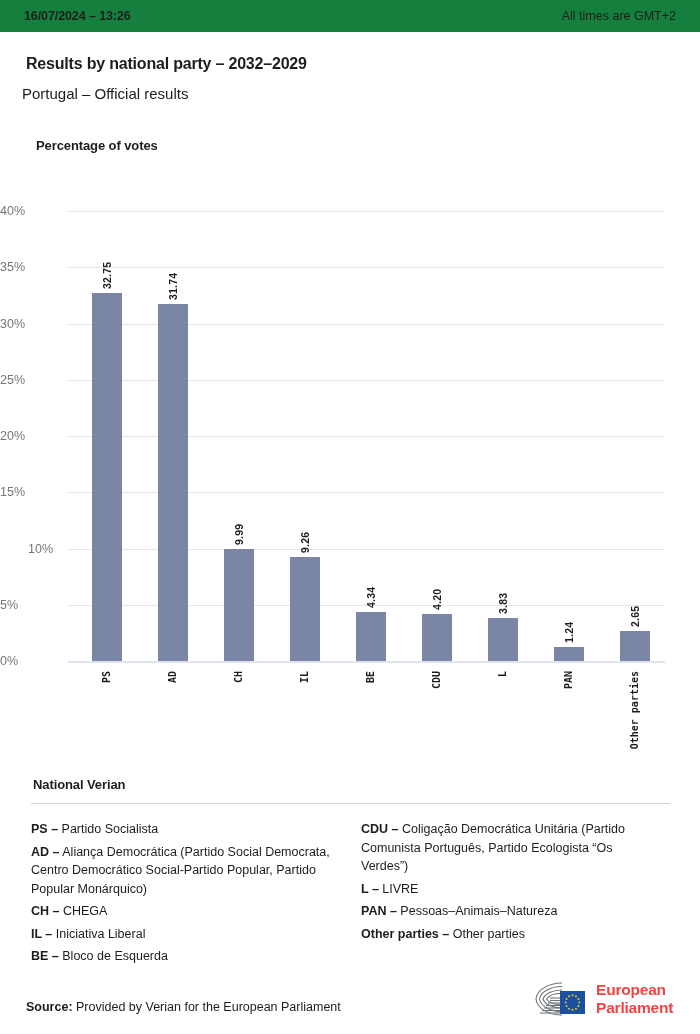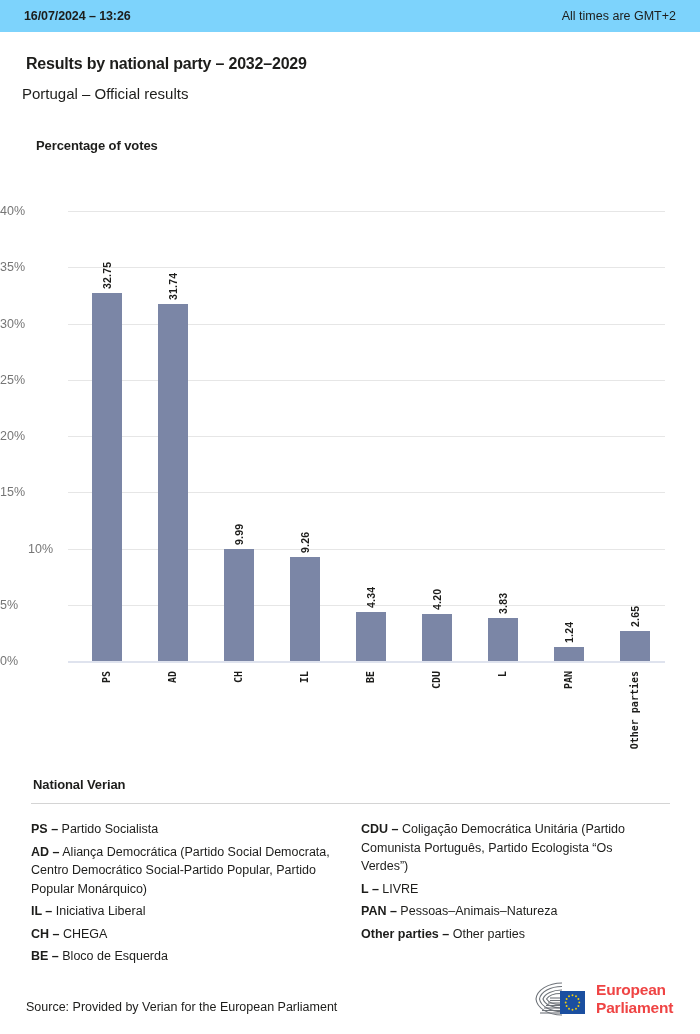--- a/index.html
+++ b/index.html
@@ -10,21 +10,21 @@
     font-family: "Liberation Sans", sans-serif;
     color: #1d1d1b;
     overflow: hidden;
   }
 
   
   .statusbar {
     position: absolute;
     left: 0; top: 0;
     width: 700px; height: 32px;
-    background: #7dd3fc;
+    background: #15803d;
     display: flex;
     align-items: center;
   }
   .statusbar .time {
     position: absolute;
     left: 24px;
     font-size: 12.5px;
     font-weight: bold;
     letter-spacing: -0.1px;
   }
@@ -147,21 +147,21 @@
   }
   .legend-item b { font-weight: bold; }
 
   
   .source {
     position: absolute;
     left: 26px; top: 1000px;
     font-size: 12.5px;
     color: #1d1d1b;
   }
-  .source b { font-weight: normal; }
+  .source b { font-weight: bold; }
 
   .ep-logo {
     position: absolute;
     right: 22px; top: 978px;
     width: 156px; height: 42px;
     display: flex;
     align-items: center;
     gap: 8px;
   }
   .ep-logo .mark { width: 66px; height: 40px; }
@@ -240,22 +240,22 @@
       <div class="xlabel" style="left: 629px; top: 476px;">Other parties</div>
     </div>
 </div>
 
 <div class="legend-title">National Verian</div>
 <div class="legend-divider"></div>
 <div class="legend-cols">
   <div class="legend-col" id="legend-left">
       <div class="legend-item"><b>PS –</b><span> Partido Socialista</span></div>
       <div class="legend-item"><b>AD –</b><span> Aliança Democrática (Partido Social Democrata, Centro Democrático Social-Partido Popular, Partido Popular Monárquico)</span></div>
+      <div class="legend-item"><b>CH –</b><span> CHEGA</span></div>
       <div class="legend-item"><b>IL –</b><span> Iniciativa Liberal</span></div>
-      <div class="legend-item"><b>CH –</b><span> CHEGA</span></div>
       <div class="legend-item"><b>BE –</b><span> Bloco de Esquerda</span></div>
     </div>
   <div class="legend-col" id="legend-right">
       <div class="legend-item"><b>CDU –</b><span> Coligação Democrática Unitária (Partido Comunista Português, Partido Ecologista “Os Verdes”)</span></div>
       <div class="legend-item"><b>L –</b><span> LIVRE</span></div>
       <div class="legend-item"><b>PAN –</b><span> Pessoas–Animais–Natureza</span></div>
       <div class="legend-item"><b>Other parties –</b><span> Other parties</span></div>
     </div>
 </div>
 

